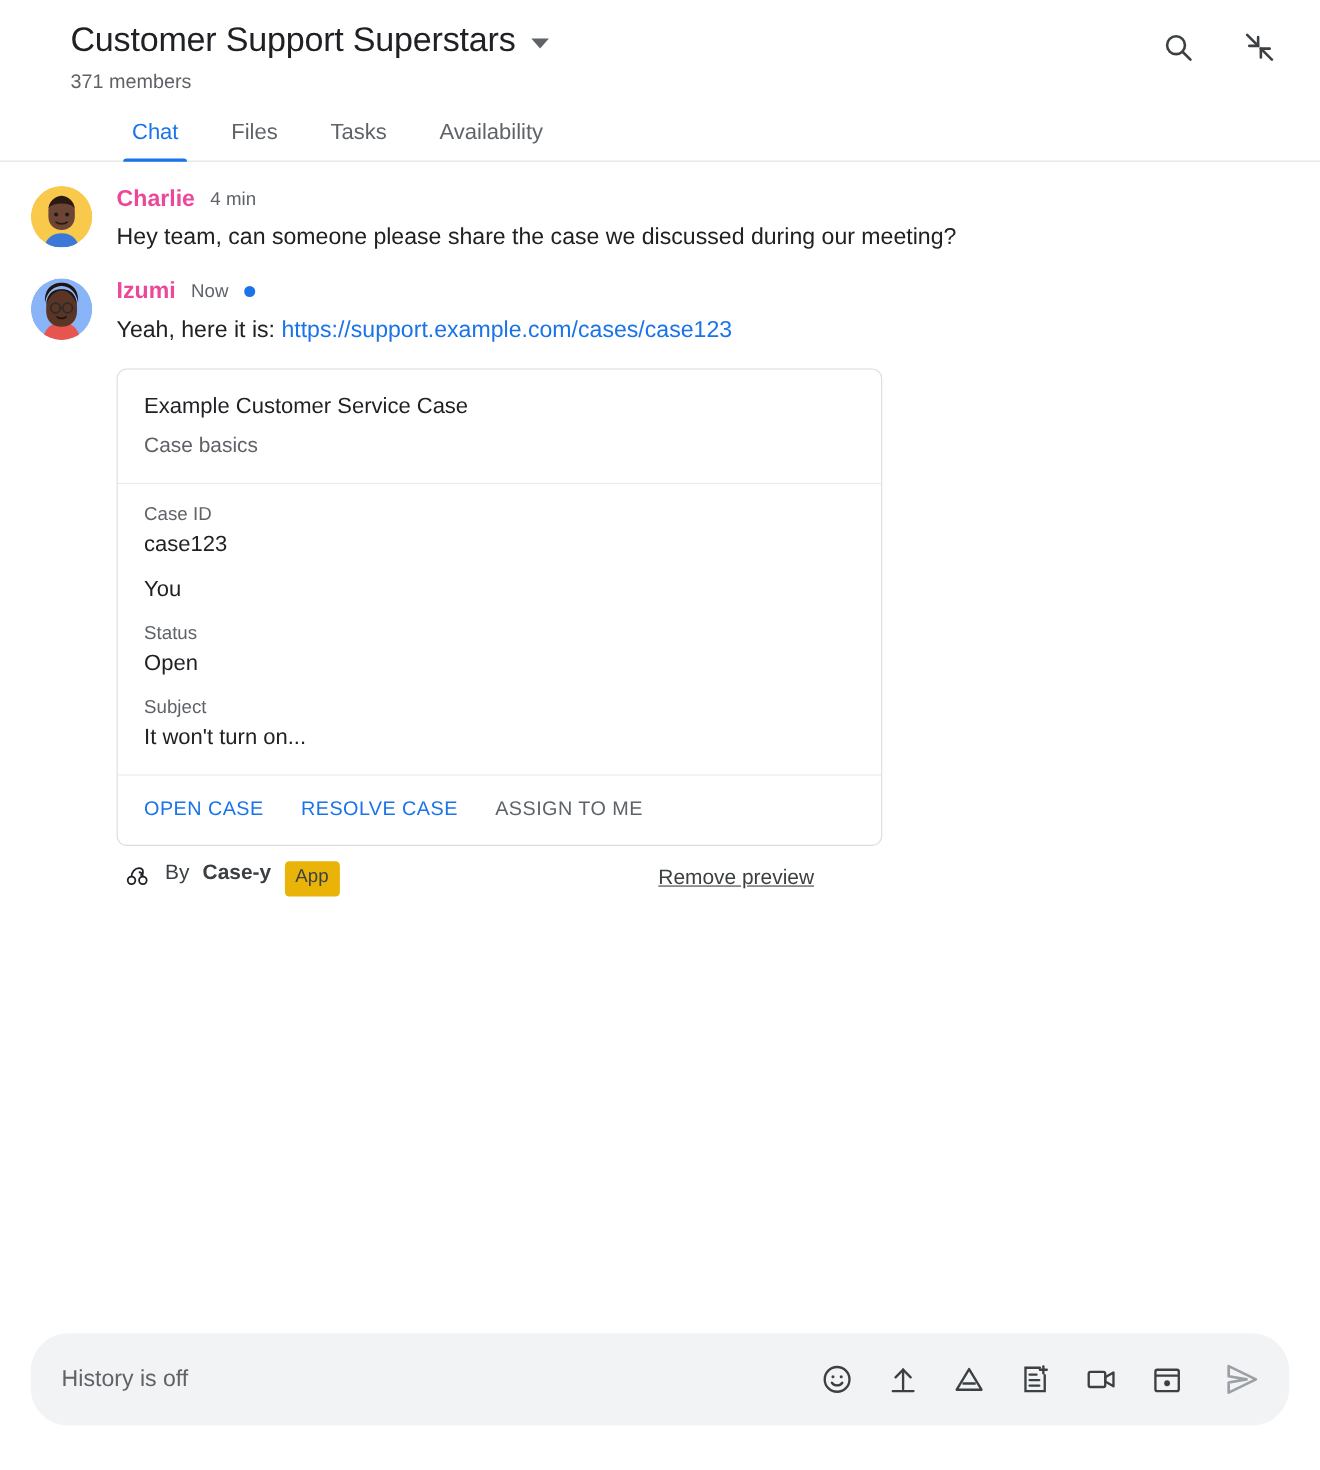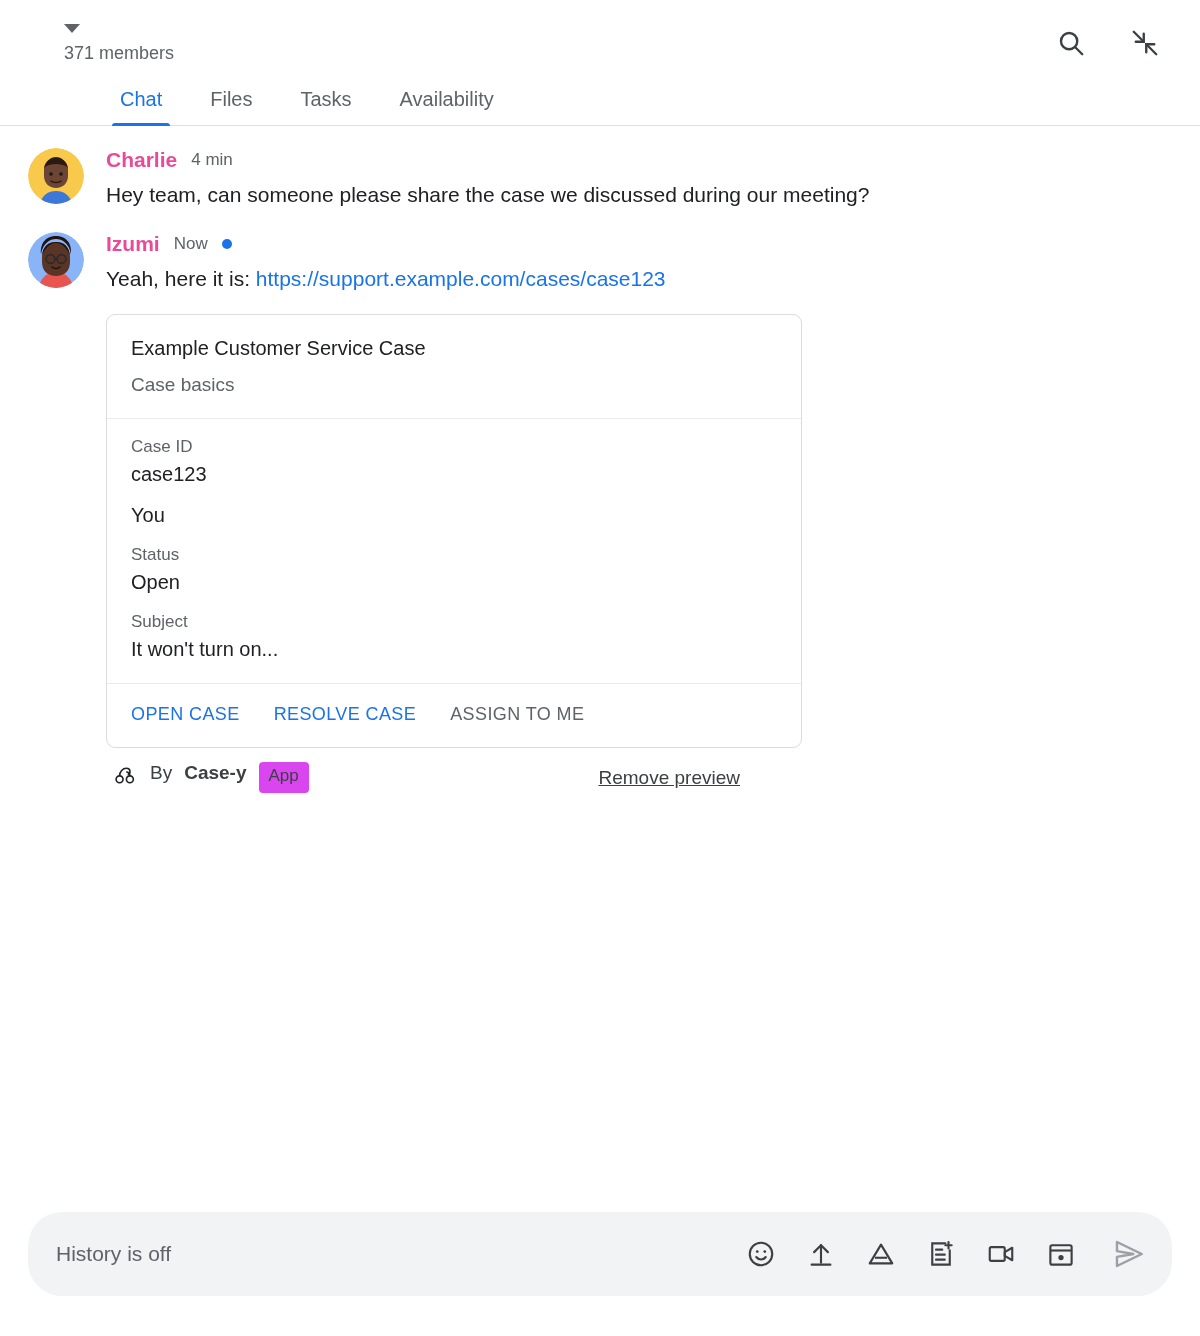--- a/index.html
+++ b/index.html
@@ -208,21 +208,21 @@
     padding: 0 6px 0 6px;
   }
   .byline {
     display: flex;
     gap: 12px;
     font-size: 19px;
     color: #3c4043;
   }
   .byline b { font-weight: 700; }
   .app-badge {
-    background: #d946ef;
+    background: #eab308;
     color: #3c4043;
     font-size: 17px;
     padding: 4px 10px;
     border-radius: 4px;
   }
   .remove-preview {
     font-size: 19px;
     color: #3c4043;
     text-decoration: underline;
     cursor: pointer;
@@ -261,20 +261,21 @@
     align-items: center;
   }
 </style>
 </head>
 <body>
 
 <div class="app">
 
   <div class="header">
     <div class="title-row">
+      <div class="room-title">Customer Support Superstars</div>
       <div class="chevron-down"></div>
     </div>
     <div class="member-count">371 members</div>
 
     <div class="header-actions">
       <div class="icon-btn">
         <svg width="30" height="30" viewBox="0 0 24 24" fill="none" stroke="#3c4043" stroke-width="1.9">
           <circle cx="10.5" cy="10.5" r="6.5"></circle>
           <line x1="15.4" y1="15.4" x2="21" y2="21" stroke-linecap="round"></line>
         </svg>

